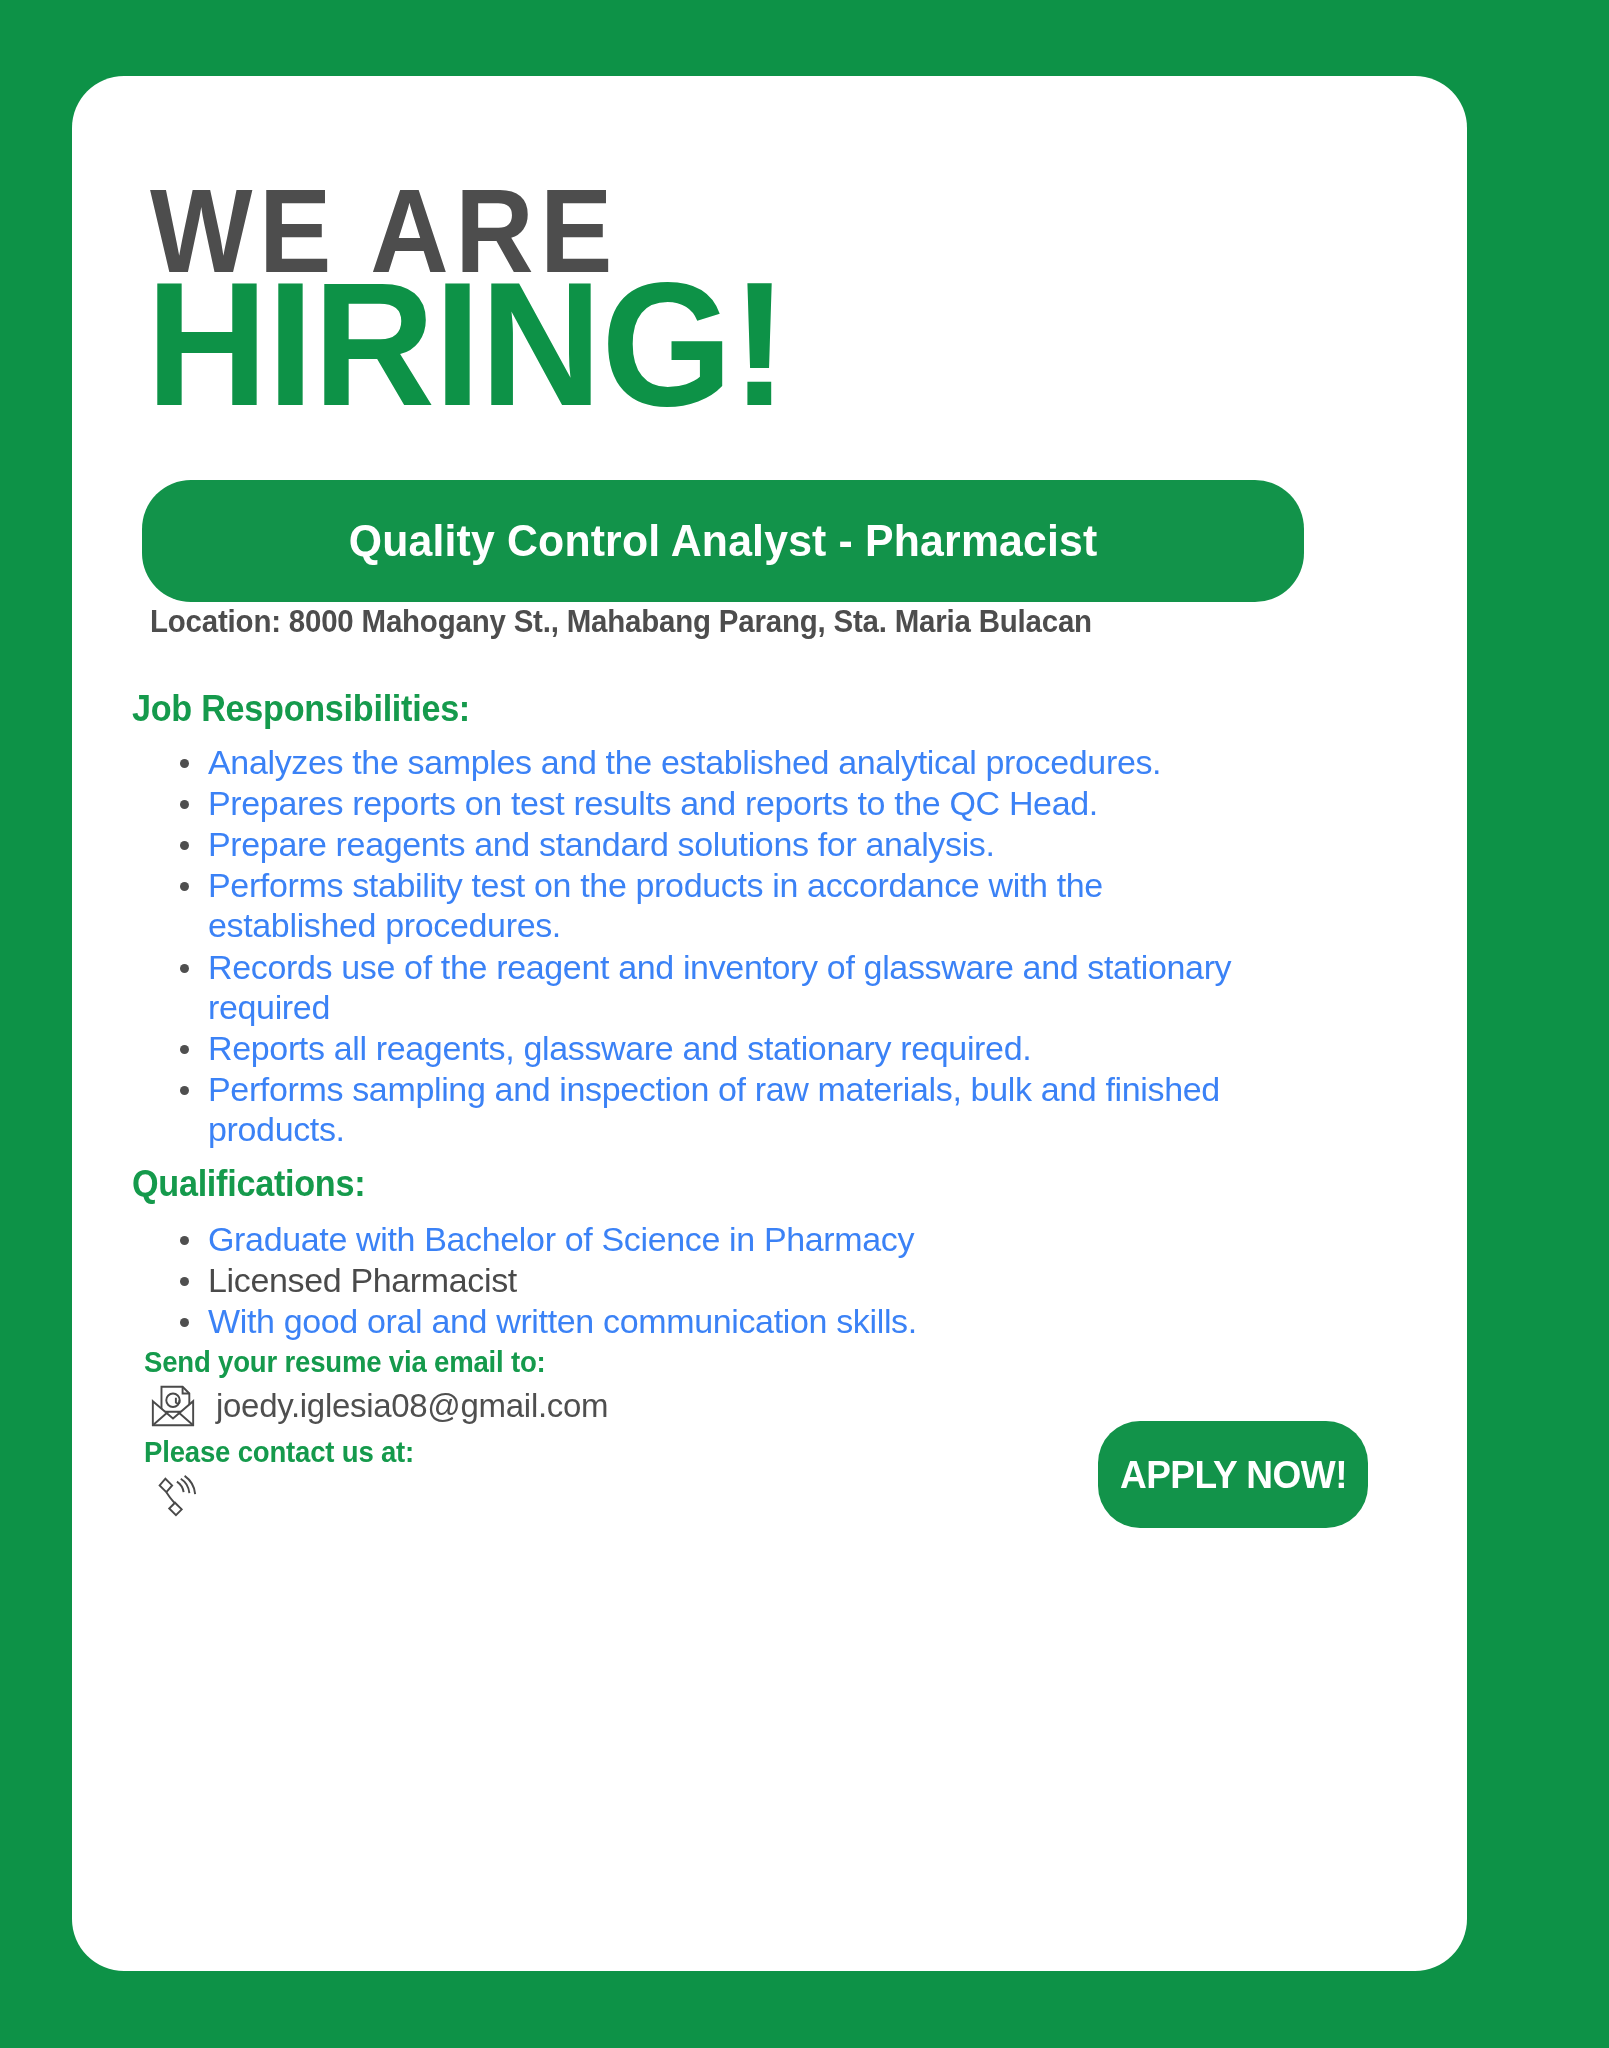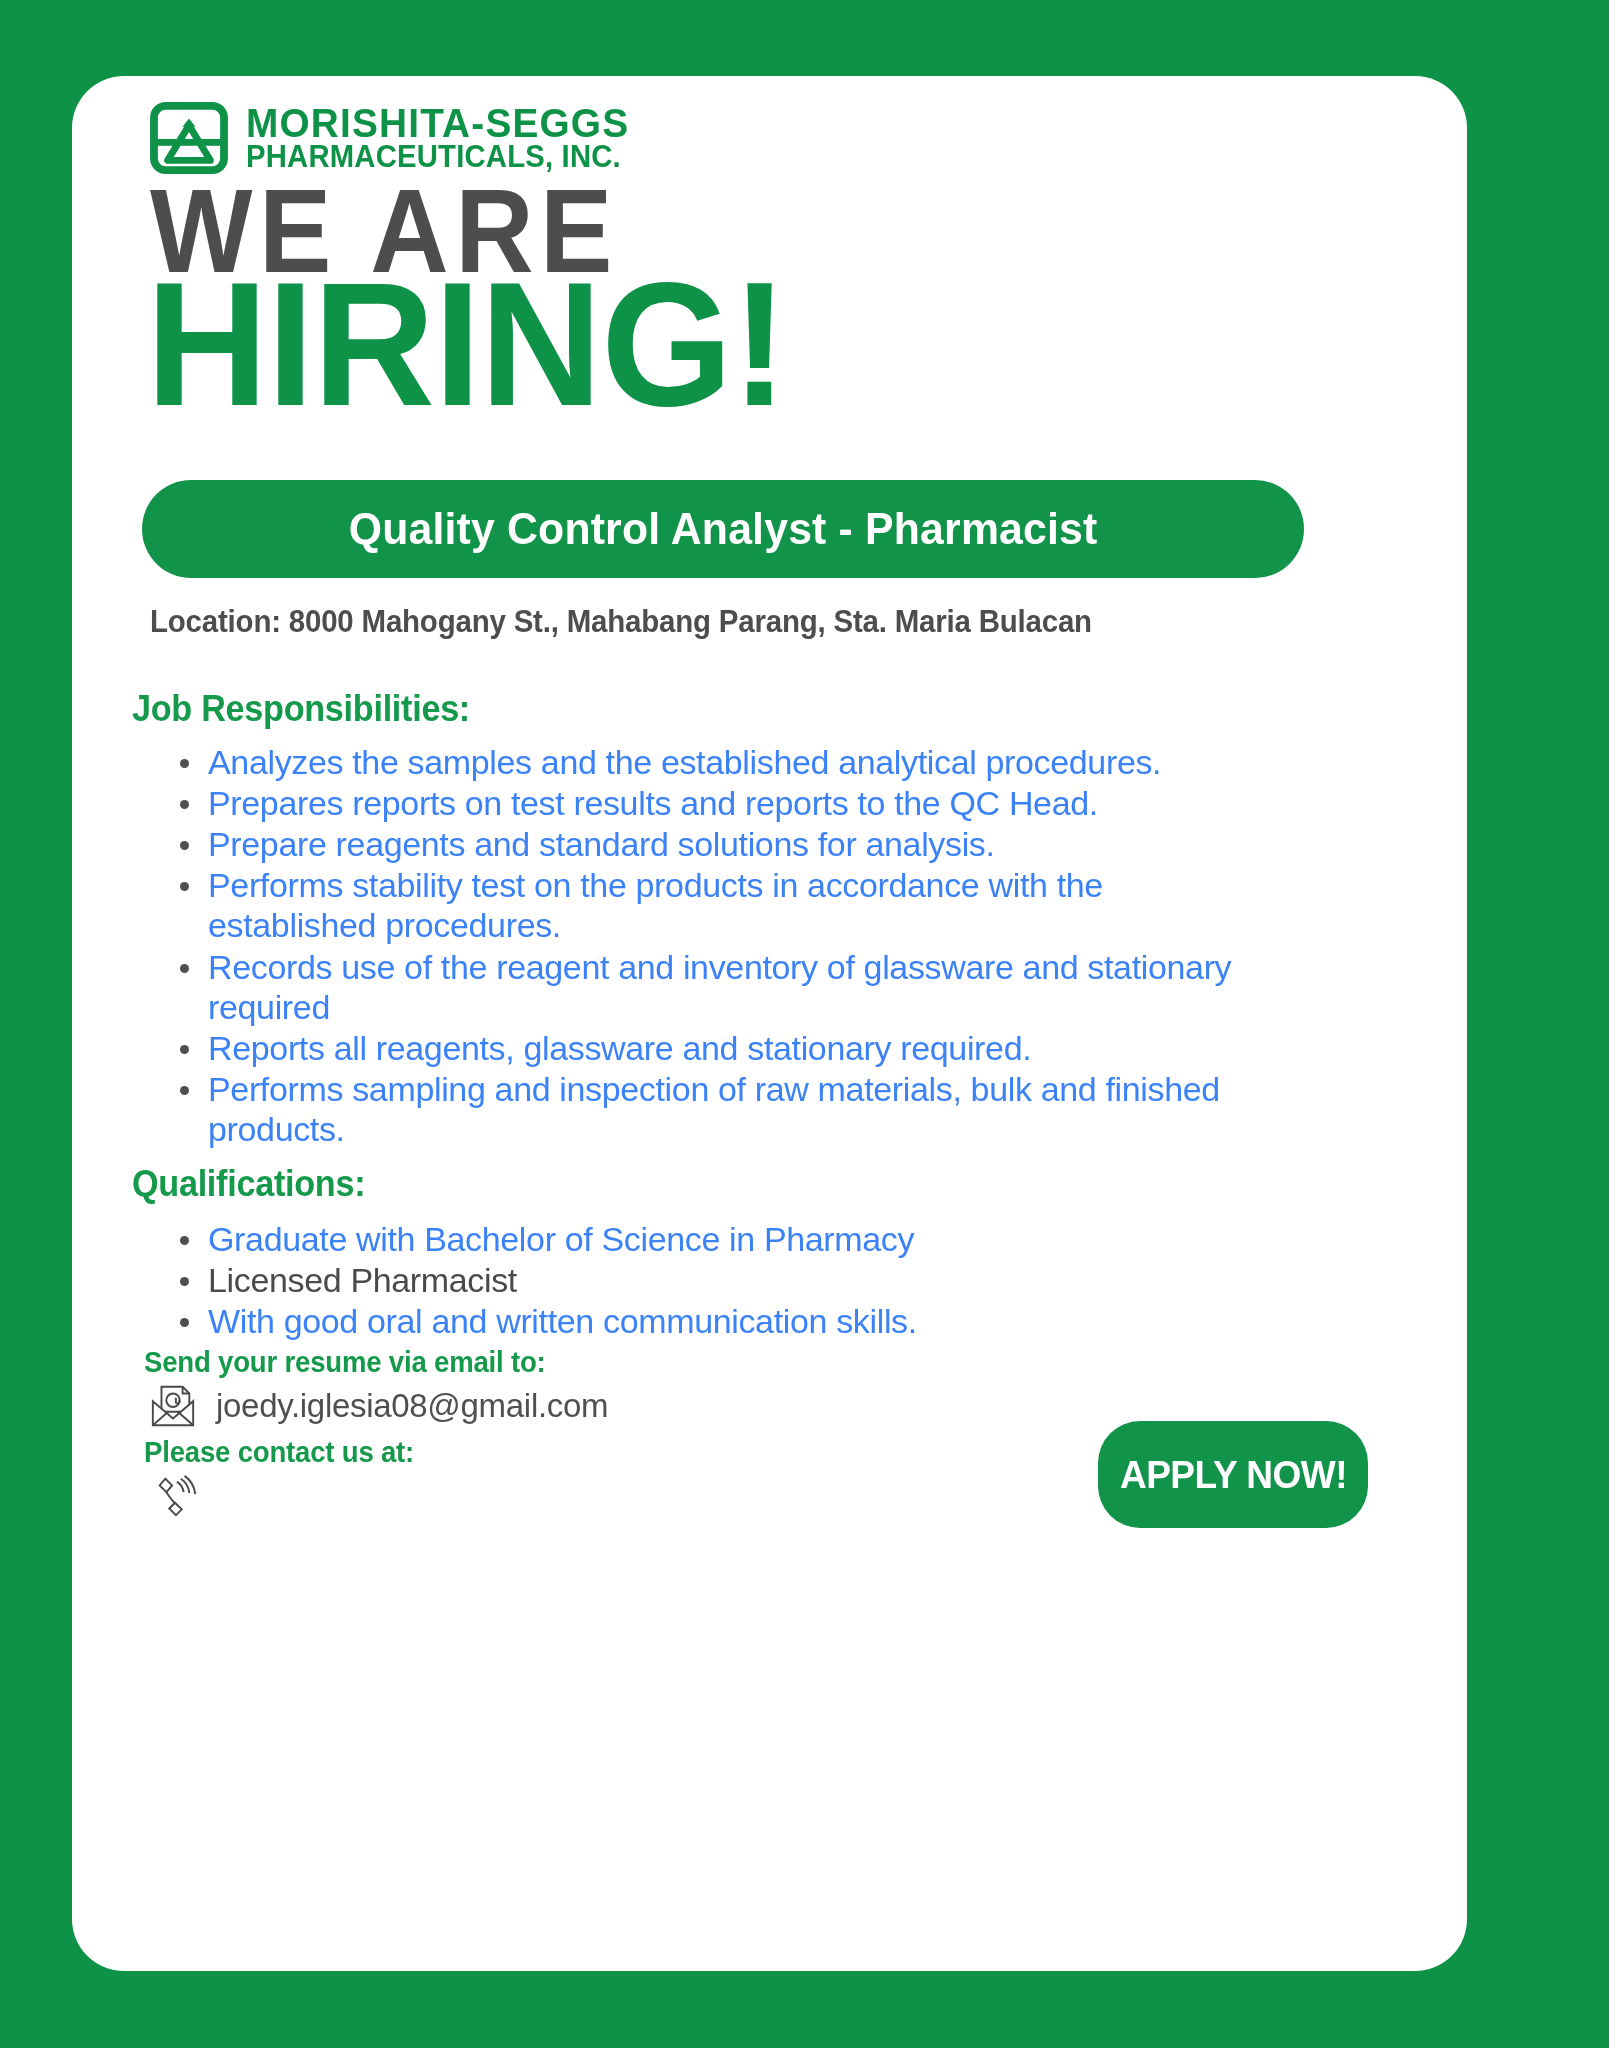--- a/index.html
+++ b/index.html
@@ -92,21 +92,21 @@
     transform-origin: left top;
     white-space: nowrap;
   }
 
   
   #job-title-pill {
     position: absolute;
     left: 70px;
     top: 404px;
     width: 1162px;
-    height: 98px;
+    height: 122px;
     background: #12934a;
     border-radius: 49px;
     display: flex;
     align-items: center;
     justify-content: center;
   }
 
   #job-title-text {
     color: #ffffff;
     font-weight: bold;
@@ -241,32 +241,20 @@
     white-space: nowrap;
   }
 </style>
 </head>
 <body>
 
 <div id="poster-background">
 
   <div id="poster-card">
 
-    <div id="brand-row">
-      <svg id="brand-mark" viewBox="0 0 80 74" fill="none">
-        <rect x="4" y="4" width="72" height="66" rx="12" ry="12" stroke="#0d9247" stroke-width="8"></rect>
-        <path d="M40 17 L33 26 L40 23 L47 26 Z" fill="#0d9247"></path>
-        <path d="M40 24 L18 60 L62 60 Z" stroke="#0d9247" stroke-width="7" fill="none" stroke-linejoin="round"></path>
-        <rect x="4" y="38" width="72" height="7" fill="#0d9247"></rect>
-      </svg>
-      <div id="brand-text">
-        <span id="brand-name">MORISHITA-SEGGS</span>
-        <span id="brand-sub">PHARMACEUTICALS, INC.</span>
-      </div>
-    </div>
 
     <div id="headline-we-are">WE ARE</div>
     <div id="headline-hiring">HIRING!</div>
 
     <div id="job-title-pill">
       <span id="job-title-text">Quality Control Analyst - Pharmacist</span>
     </div>
 
     <div id="location-line">Location: 8000 Mahogany St., Mahabang Parang, Sta. Maria Bulacan</div>
 

